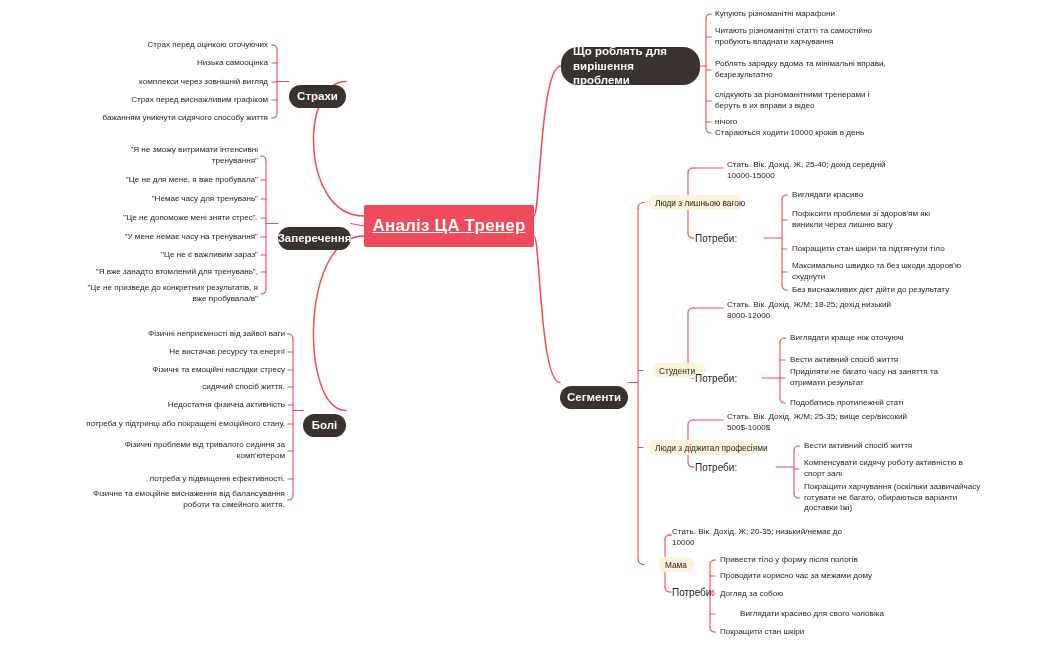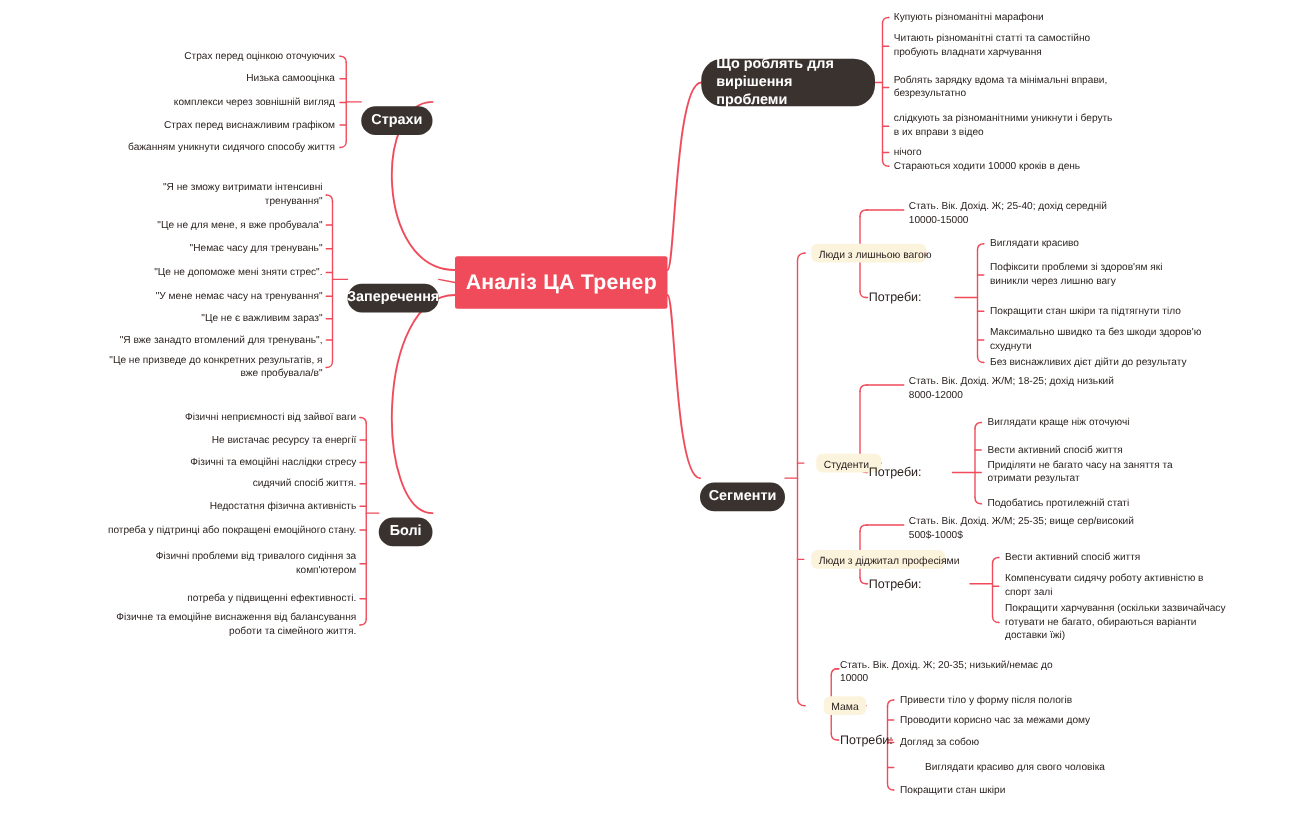--- a/index.html
+++ b/index.html
@@ -11,21 +11,21 @@
   #canvas{position:absolute;left:0;top:0;width:1050px;height:650px;}
   svg.links{position:absolute;left:0;top:0;width:1050px;height:650px;pointer-events:none;}
 
   
   .node{position:absolute;box-sizing:border-box;}
 
   .root{
     background:#ef4b5a;color:#ffffff;border-radius:2px;
     font-size:17px;font-weight:bold;letter-spacing:.2px;
     display:flex;align-items:center;justify-content:center;
-    padding:0 24px;white-space:nowrap;
+    padding:0 24px;white-space:nowrap;text-decoration:underline;
   }
   .branch{
     background:#3a322e;color:#ffffff;border-radius:17px;
     font-size:11.5px;font-weight:bold;
     display:flex;align-items:center;
     padding:7px 12px;line-height:1.3;
   }
   .branch.center{justify-content:center;margin-top:15px;}
   .seg{
     background:#fcf3dc;color:#2b2320;border-radius:5px;
@@ -199,21 +199,21 @@
       <div class="node leaf r-align" style="left: 80px; top: 364.5px; width: 205px; height: 11px;">Фізичні та емоційні наслідки стресу</div>
       <div class="node leaf r-align" style="left: 80px; top: 381.5px; width: 205px; height: 11px;">сидячий спосіб життя.</div>
       <div class="node leaf r-align" style="left: 80px; top: 399.5px; width: 205px; height: 11px;">Недостатня фізична активність</div>
       <div class="node leaf r-align" style="left: 80px; top: 413px; width: 205px; height: 22px;">потреба у підтринці або покращені емоційного стану.</div>
       <div class="node leaf r-align" style="left: 80px; top: 440px; width: 205px; height: 22px;">Фізичні проблеми від тривалого сидіння за комп'ютером</div>
       <div class="node leaf r-align" style="left: 80px; top: 473.5px; width: 205px; height: 11px;">потреба у підвищенні ефективності.</div>
       <div class="node leaf r-align" style="left: 80px; top: 489px; width: 205px; height: 22px;">Фізичне та емоційне виснаження від балансування роботи та сімейного життя.</div>
       <div class="node leaf l-align" style="left: 715px; top: 8.5px; width: 175px; height: 11px;">Купують різноманітні марафони</div>
       <div class="node leaf l-align" style="left: 715px; top: 26px; width: 175px; height: 22px;">Читають різноманітні статті та самостійно пробують владнати харчування</div>
       <div class="node leaf l-align" style="left: 715px; top: 59px; width: 175px; height: 22px;">Роблять зарядку вдома та мінімальні вправи, безрезультатно</div>
-      <div class="node leaf l-align" style="left: 715px; top: 90px; width: 175px; height: 22px;">слідкують за різноманітними уникнути і беруть в их вправи з відео</div>
+      <div class="node leaf l-align" style="left: 715px; top: 90px; width: 175px; height: 22px;">слідкують за різноманітними тренерами і беруть в их вправи з відео</div>
       <div class="node leaf l-align" style="left: 715px; top: 116.5px; width: 175px; height: 11px;">нічого</div>
       <div class="node leaf l-align" style="left: 715px; top: 127.5px; width: 175px; height: 11px;">Стараються ходити 10000 кроків в день</div>
       <div class="node seg" style="left: 649px; top: 195px; width: 92px; height: 15px;">Люди з лишньою вагою</div>
       <div class="node leaf l-align" style="left: 727px; top: 160px; width: 185px; height: 22px;">Стать. Вік. Дохід. Ж; 25-40; дохід середній 10000-15000</div>
       <div class="node need-label" style="left: 695px; top: 232px; width: 42px; height: 12px;">Потреби:</div>
       <div class="node leaf l-align" style="left: 792px; top: 189.5px; width: 170px; height: 11px;">Виглядати красиво</div>
       <div class="node leaf l-align" style="left: 792px; top: 209px; width: 170px; height: 22px;">Пофіксити проблеми зі здоров'ям які виникли через лишню вагу</div>
       <div class="node leaf l-align" style="left: 792px; top: 243.5px; width: 170px; height: 11px;">Покращити стан шкіри та підтягнути тіло</div>
       <div class="node leaf l-align" style="left: 792px; top: 261px; width: 170px; height: 22px;">Максимально швидко та без шкоди здоров'ю схуднути</div>
       <div class="node leaf l-align" style="left: 792px; top: 284.5px; width: 170px; height: 11px;">Без виснажливих дієт дійти до результату</div>

